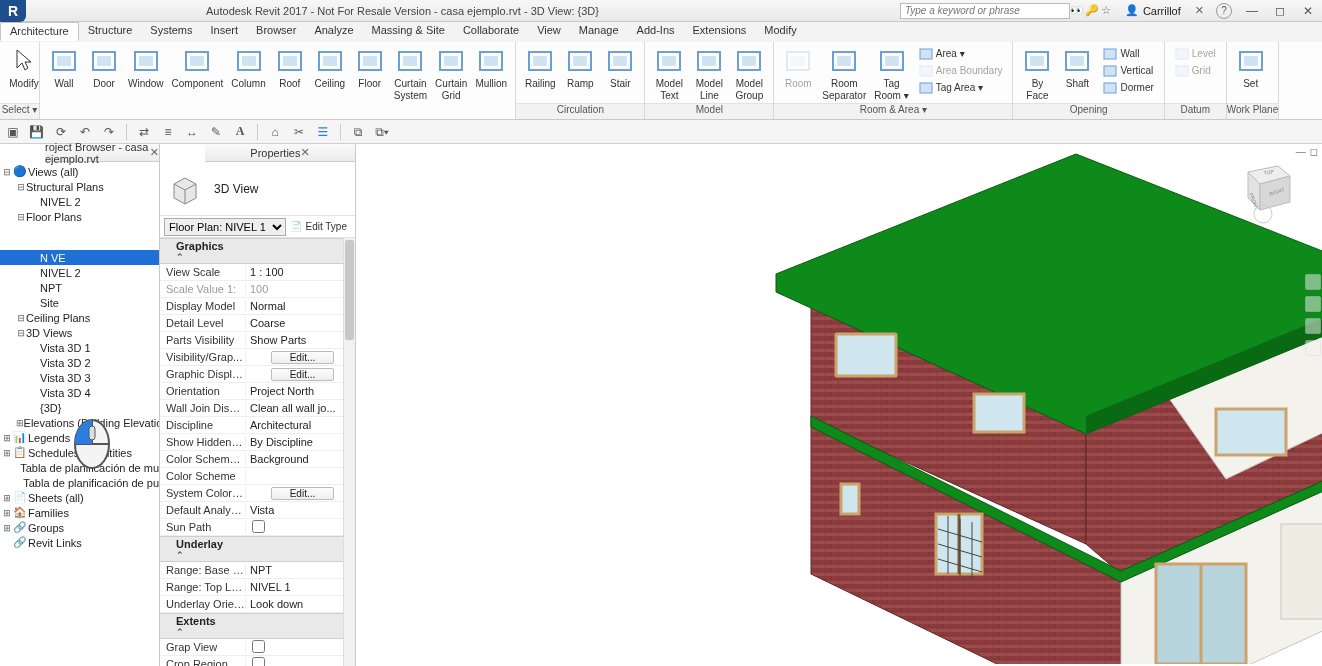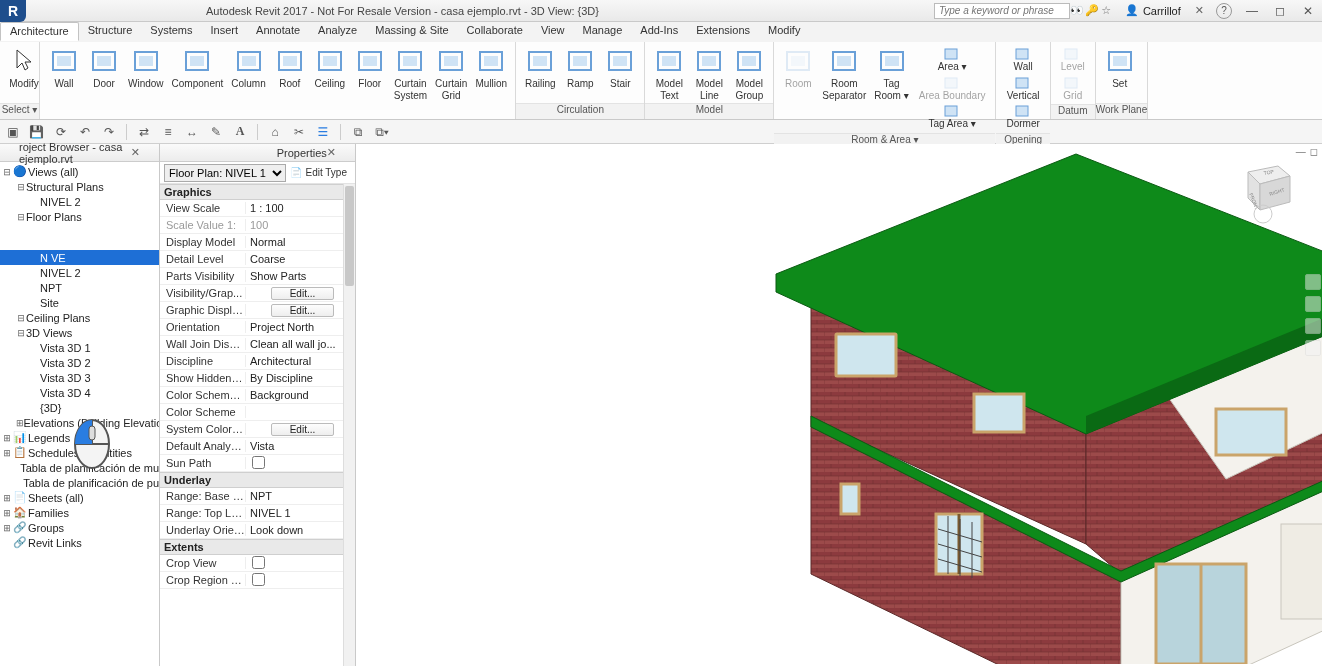--- a/index.html
+++ b/index.html
@@ -3,73 +3,73 @@
 <meta charset="utf-8">
 <style>
   * { box-sizing: border-box; margin: 0; padding: 0; font-family: "Segoe UI", Tahoma, sans-serif; }
   body { width: 1322px; height: 666px; background: #fff; overflow: hidden; font-size: 11px; color: #222; }
   
   
   .titlebar { height: 22px; background: linear-gradient(#f7f7f7,#e9e9e9); border-bottom: 1px solid #c9c9c9; display: flex; align-items: center; }
   .titlebar .app-icon { width: 26px; height: 22px; background: #1e4e8c; color: #fff; display: flex; align-items: center; justify-content: center; font-weight: bold; font-size: 14px; border-radius: 0 0 6px 0; margin-right: 180px;}
   .titlebar .title { flex: 0 0 auto; font-size: 11px; color: #444; }
   .titlebar .spacer { flex: 1; }
-  .titlebar .search { width: 136px; height: 16px; border: 1px solid #bbb; font-style: italic; color: #888; padding: 0 4px; font-size: 10px; background:#fff;}
+  .titlebar .search { width: 170px; height: 16px; border: 1px solid #bbb; font-style: italic; color: #888; padding: 0 4px; font-size: 10px; background:#fff;}
   .titlebar .user { margin: 0 8px; font-size: 11px; display:flex; align-items:center; gap:4px;}
   .titlebar .winbtn { width: 28px; text-align: center; color: #555; font-size: 12px;}
   .titlebar .help-icon { width:16px; height:16px; border:1px solid #999; border-radius:50%; display:inline-flex; align-items:center; justify-content:center; font-size:10px; color:#555; margin:0 6px;}
   .titlebar .qa-icons { display:flex; gap:2px; margin-right:6px; color:#777; font-size:11px;}
   
   
   .ribbon-tabs { height: 20px; background: #f3f3f3; border-bottom: 1px solid transparent; display: flex; }
   .ribbon-tabs .tab { padding: 2px 9px; font-size: 11px; color: #333; cursor: default; }
   .ribbon-tabs .tab.active { background: #fff; border: 1px solid #c3c3c3; border-bottom: 1px solid #fff; border-radius: 2px 2px 0 0;}
   
   
   .ribbon { height: 78px; background: #fdfdfd; border-bottom: 1px solid #c9c9c9; display: flex; }
   .ribbon-group { border-right: 1px solid #d9d9d9; display: flex; flex-direction: column; }
   .ribbon-group .tools { flex: 1; display: flex; align-items: flex-start; padding: 2px 4px 0; }
   .ribbon-group .grp-label { height: 16px; text-align: center; font-size: 10px; color: #555; background: #f2f2f2; border-top:1px solid #e3e3e3;}
   .rbtn { display: flex; flex-direction: column; align-items: center; justify-content: flex-start; padding: 2px 4px; min-width: 40px; font-size: 10px; color: #333; text-align: center; line-height: 1.15; }
   .rbtn .ico { width: 30px; height: 30px; margin-bottom: 2px; display:flex; align-items:center; justify-content:center; }
-  .rbtn.small { min-width: auto; flex-direction: column; font-size:10px; padding:1px 3px;}
+  .rbtn.small { min-width: auto; flex-direction: row; font-size:10px; padding:1px 3px;}
   .rbtn.small .ico { width:14px; height:14px; margin:0 3px 0 0;}
   .col-stack { display:flex; flex-direction:column; padding:2px 3px; gap:1px;}
   svg { display:block; }
   .rbtn.disabled, .rbtn.disabled svg { opacity:.45; }
   
   
   .qat { height: 24px; background:#f5f5f5; border-bottom:1px solid #cfcfcf; display:flex; align-items:center; padding:0 4px; gap:6px; color:#555;}
   .qat .qbtn { width:18px; height:18px; display:flex; align-items:center; justify-content:center; font-size:12px; color:#555;}
   .qat .sep { width:1px; height:16px; background:#ccc; margin:0 2px;}
   
   
   .main { display:flex; height: calc(666px - 22px - 20px - 78px - 24px); position:relative; }
   
   
   .panel { border-right:1px solid #c9c9c9; background:#fff; display:flex; flex-direction:column; }
-  .panel-header { height:18px; background:linear-gradient(#fafafa,#ececec); border-bottom:1px solid #ccc; display:flex; align-items:center; padding:0 19px; font-size:11px; color:#333; justify-content:flex-end;}
+  .panel-header { height:18px; background:linear-gradient(#fafafa,#ececec); border-bottom:1px solid #ccc; display:flex; align-items:center; padding:0 0; font-size:11px; color:#333; justify-content:center;margin-left:45px;}
   .panel-header .x { color:#666; font-size:11px; cursor:default;}
   .pbrowser { width:160px; }
   .tree { padding:2px 0; font-size:11px; overflow:hidden;}
   .tree-row { display:flex; align-items:center; height:15px; padding-left: calc(var(--d,0) * 14px + 2px); white-space:nowrap;}
   .tree-row .tw { width:10px; color:#666; font-size:9px; text-align:center;}
   .tree-row .ticon { width:12px; height:12px; margin:0 2px; display:inline-flex; align-items:center; justify-content:center;}
   .tree-row.sel { background:#1e6fd6; color:#fff;margin-top:26px;}
   .tree-row.bold { font-weight:normal; }
   
   
   .properties { width:196px; }
   .prop-preview { height:54px; display:flex; align-items:center; padding:4px 8px; gap:12px; border-bottom:1px solid #e3e3e3;}
   .prop-preview .cube { width:34px; height:34px; }
   .prop-typesel { height:22px; display:flex; align-items:center; padding:0 4px; gap:0; border-bottom:1px solid #e3e3e3;}
   .prop-typesel select { flex:1; height:18px; font-size:11px; border:1px solid #aaa;}
   .prop-typesel .edit-type { display:flex; align-items:center; gap:3px; font-size:10px; color:#333; border:1px solid transparent; padding:1px 3px;}
   .prop-body { flex:1; overflow-y:auto; overflow-x:hidden; position:relative;}
-  .prop-section { background:#e9e9e9; font-weight:bold; padding:1px 4px; font-size:11px; display:flex; justify-content:space-between; border-top:1px solid #cfcfcf; border-bottom:1px solid #cfcfcf;}
+  .prop-section { background:#e9e9e9; font-weight:bold; padding:1px 16px; font-size:11px; display:flex; justify-content:space-between; border-top:1px solid #cfcfcf; border-bottom:1px solid #cfcfcf;flex-direction:column;}
   .prop-section .collapse { font-size:9px; color:#555;}
   .prop-row { display:flex; border-bottom:1px solid #eee; height:17px; font-size:11px; align-items:center;}
   .prop-row .k { width:86px; padding-left:6px; color:#333; overflow:hidden; text-overflow:ellipsis; white-space:nowrap; border-right:1px solid #eee;}
   .prop-row .v { flex:1; padding-left:4px; overflow:hidden; text-overflow:ellipsis; white-space:nowrap;}
   .prop-row .v.btn { text-align:center; }
   .prop-row .v.btn span { display:inline-block; border:1px solid #bbb; background:linear-gradient(#fdfdfd,#eee); padding:0 18px; font-size:10px; border-radius:2px;}
   .prop-row .v input[type=checkbox]{ margin-left:2px; }
   .prop-row.ro .k, .prop-row.ro .v { color:#9a9a9a; }
   .prop-scroll { position:absolute; right:0; top:0; width:12px; height:100%; background:#f1f1f1; border-left:1px solid #ddd;}
   .prop-scroll .thumb { position:absolute; left:1px; right:1px; top:2px; height:100px; background:#c8c8c8; border-radius:2px;}
@@ -109,21 +109,21 @@
   <div class="winbtn">—</div>
   <div class="winbtn">◻</div>
   <div class="winbtn">✕</div>
 </div>
 
 <div class="ribbon-tabs" id="ribbon-tabs">
     <div class="tab active">Architecture</div>
     <div class="tab">Structure</div>
     <div class="tab">Systems</div>
     <div class="tab">Insert</div>
-    <div class="tab">Annotate</div>
+    <div class="tab">Browser</div>
     <div class="tab">Analyze</div>
     <div class="tab">Massing &amp; Site</div>
     <div class="tab">Collaborate</div>
     <div class="tab">View</div>
     <div class="tab">Manage</div>
     <div class="tab">Add-Ins</div>
     <div class="tab">Extensions</div>
     <div class="tab">Modify</div>
   </div>
 
@@ -369,20 +369,40 @@
             </span>
             <span>Tag Area ▾</span>
           </div>
         </div>
     </div>
     <div class="grp-label">Room &amp; Area ▾</div>
   </div>
 
   <div class="ribbon-group">
     <div class="tools">
+      <div id="grp-open-big" style="display:flex;">
+          <div class="rbtn">
+            <span class="ico">
+              <svg width="30" height="30">
+                <rect x="4" y="6" width="22" height="18" fill="none" stroke="#6aa0d8" stroke-width="2"></rect>
+                <rect x="8" y="10" width="14" height="10" fill="#cfe3f5"></rect>
+              </svg>
+            </span>
+            <span>By<br>Face</span>
+          </div>
+          <div class="rbtn">
+            <span class="ico">
+              <svg width="30" height="30">
+                <rect x="4" y="6" width="22" height="18" fill="none" stroke="#6aa0d8" stroke-width="2"></rect>
+                <rect x="8" y="10" width="14" height="10" fill="#cfe3f5"></rect>
+              </svg>
+            </span>
+            <span>Shaft</span>
+          </div>
+        </div>
       <div class="col-stack" id="grp-open-small">
           <div class="rbtn small">
             <span class="ico">
               <svg width="14" height="14">
                 <rect x="1" y="2" width="12" height="10" fill="#cfe3f5" stroke="#6aa0d8"></rect>
               </svg>
             </span>
             <span>Wall</span>
           </div>
           <div class="rbtn small">
@@ -581,20 +601,31 @@
           <span>Revit Links</span>
         </div>
       </div>
   </div>
 
   <div class="panel properties">
     <div class="panel-header">
       <span>Properties</span>
       <span class="x">✕</span>
     </div>
+    <div class="prop-preview">
+      <div class="cube">
+        <svg width="34" height="34">
+            <g stroke="#888" fill="#e8e8e8">
+              <path d="M6 12 L17 6 L28 12 L28 26 L17 32 L6 26 Z"></path>
+              <path d="M6 12 L17 18 L28 12 M17 18 L17 32" fill="none"></path>
+            </g>
+          </svg>
+      </div>
+      <span style="font-size:12px;">3D View</span>
+    </div>
     <div class="prop-typesel">
       <select><option>Floor Plan: NIVEL 1</option></select>
       <div class="edit-type">
         <span>📄</span>
         <span>Edit Type</span>
       </div>
     </div>
     <div class="prop-body" id="prop-body">
       <div class="prop-scroll">
           <div class="thumb"></div>
@@ -681,21 +712,21 @@
         </div>
         <div class="prop-row">
           <div class="k">Underlay Orien...</div>
           <div class="v">Look down</div>
         </div>
         <div class="prop-section">
           <span>Extents</span>
           <span class="collapse">⌃</span>
         </div>
         <div class="prop-row">
-          <div class="k">Crop View</div>
+          <div class="k">Grap View</div>
           <div class="v"><input type="checkbox" style=""></div>
         </div>
         <div class="prop-row">
           <div class="k">Crop Region Vi...</div>
           <div class="v"><input type="checkbox" style=""></div>
         </div>
       </div>
   </div>
 
   <div class="viewport">

